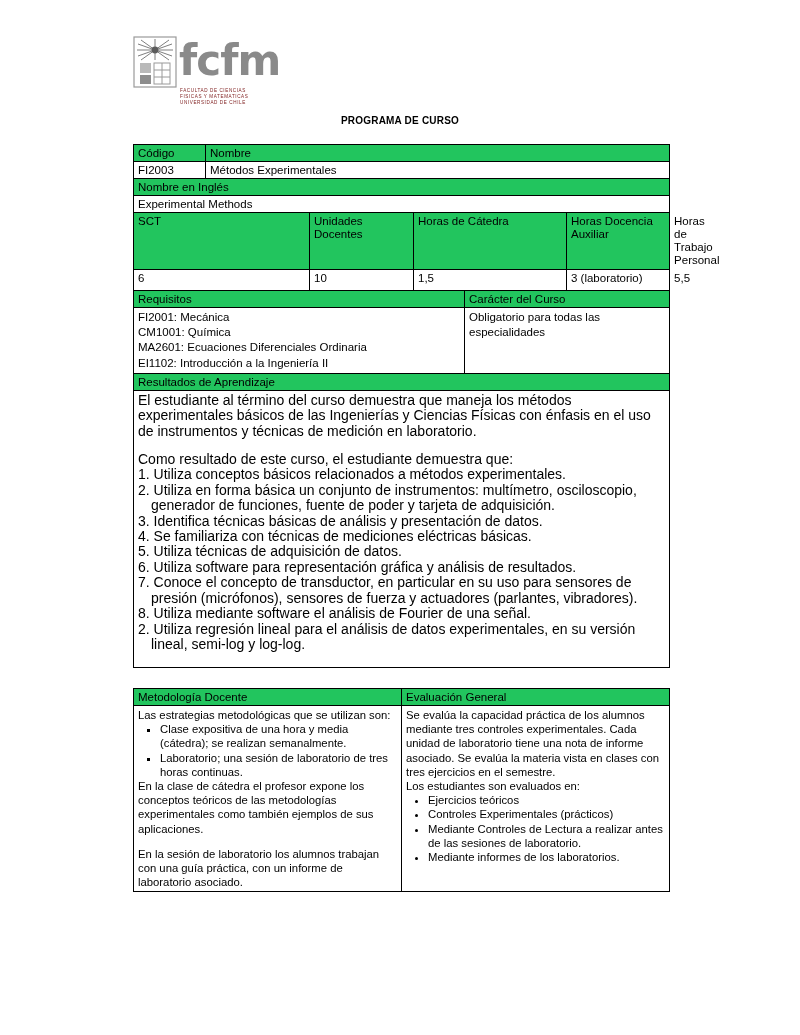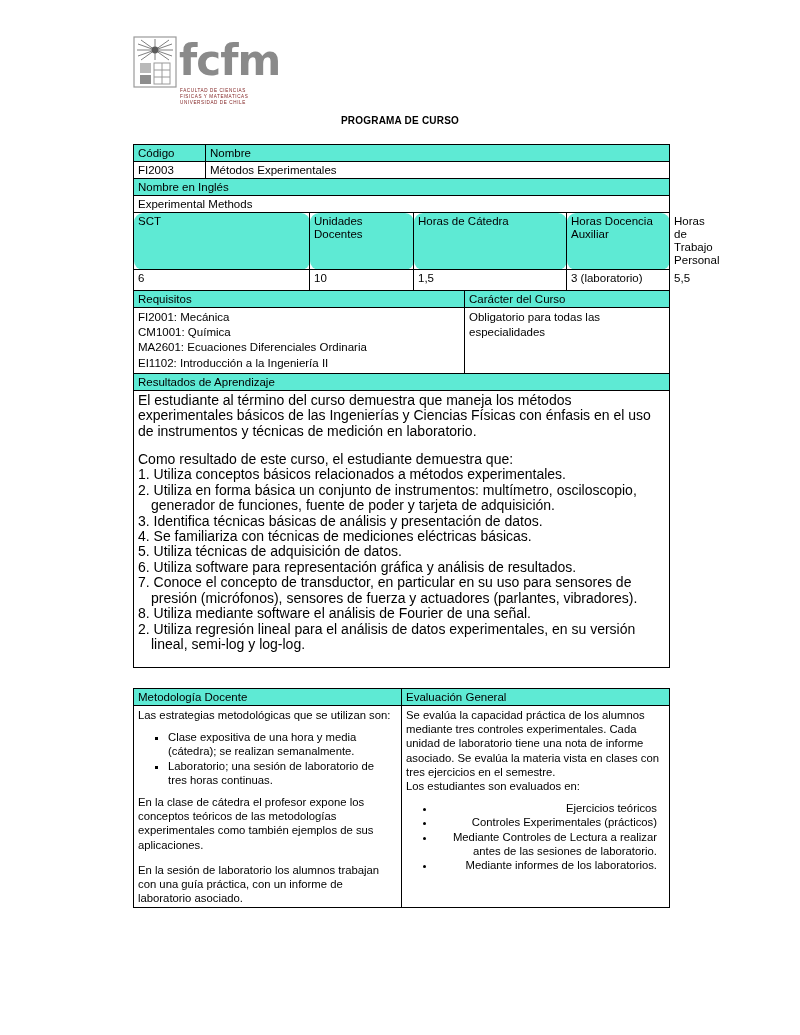--- a/index.html
+++ b/index.html
@@ -79,24 +79,24 @@
     font-size: 11.5px;
   }
   .tbl td, .tbl th {
     border: 1px solid #000000;
     padding: 2px 4px;
     vertical-align: top;
     font-weight: normal;
     text-align: left;
   }
   .grey {
-    background: #5eead4;
+    background: #22c55e;
   }
   .ctr { text-align: center; }
-  .mid { vertical-align: middle; border-radius: 9px; }
+  .mid { vertical-align: middle; }
 
   #main-table {
     left: 133px;
     top: 144px;
     width: 536px;
   }
   #bottom-table {
     left: 133px;
     top: 688px;
     width: 536px;
@@ -116,27 +116,27 @@
     text-indent: -13px;
   }
 
   .meth-body, .eval-body {
     padding: 4px 6px 6px 6px;
     line-height: 14.2px;
     font-size: 11.3px;
   }
   .meth-body p, .eval-body p { margin: 0; }
   ul.bul {
-    margin: 8px;
+    margin: 0;
     padding-left: 22px;
     list-style-type: disc;
   }
   ul.bul li { margin: 0 0 0 0; }
   ul.bul.sq { list-style-type: square; }
-  ul.bul.dot { list-style-type: disc; text-align: right; }
+  ul.bul.dot { list-style-type: disc; }
   .gap { height: 11px; }
 
   .hdr-2line { line-height: 13px; }
 </style>
 </head>
 <body>
 
 <div class="page">
 
   <div class="logo-block">

